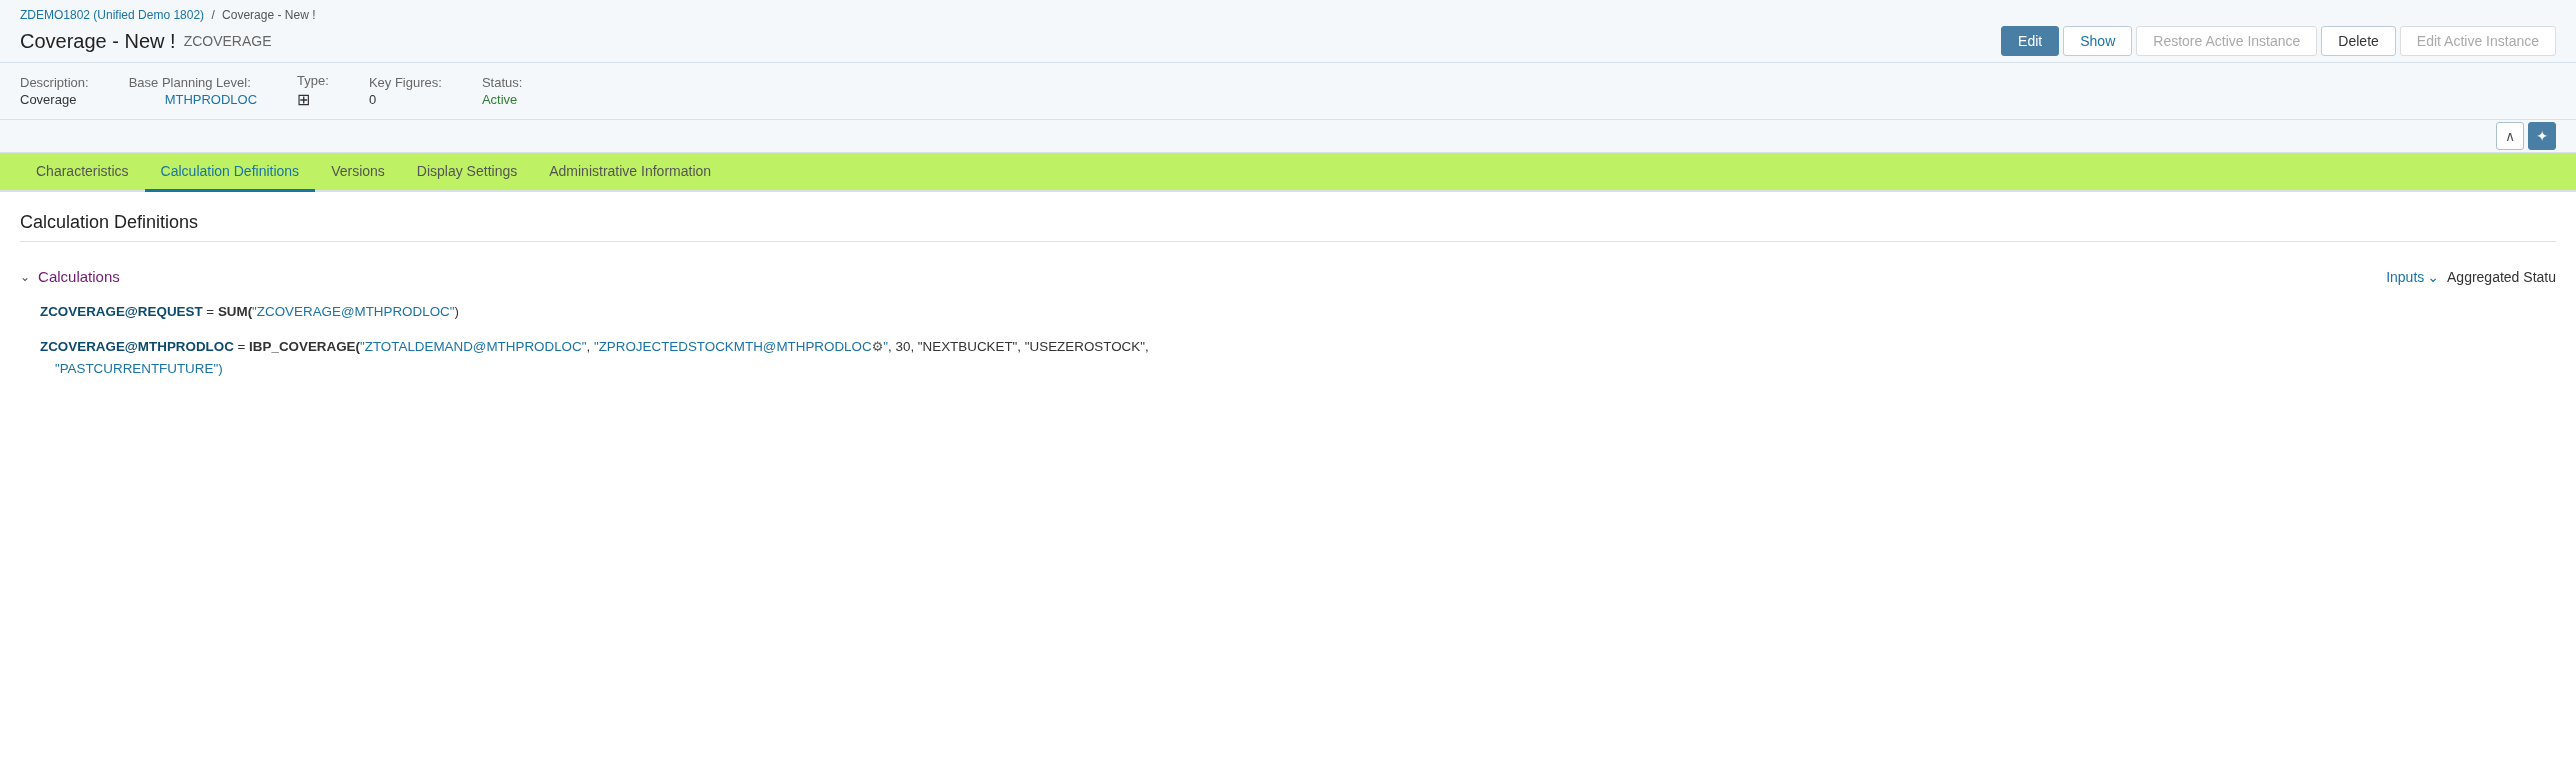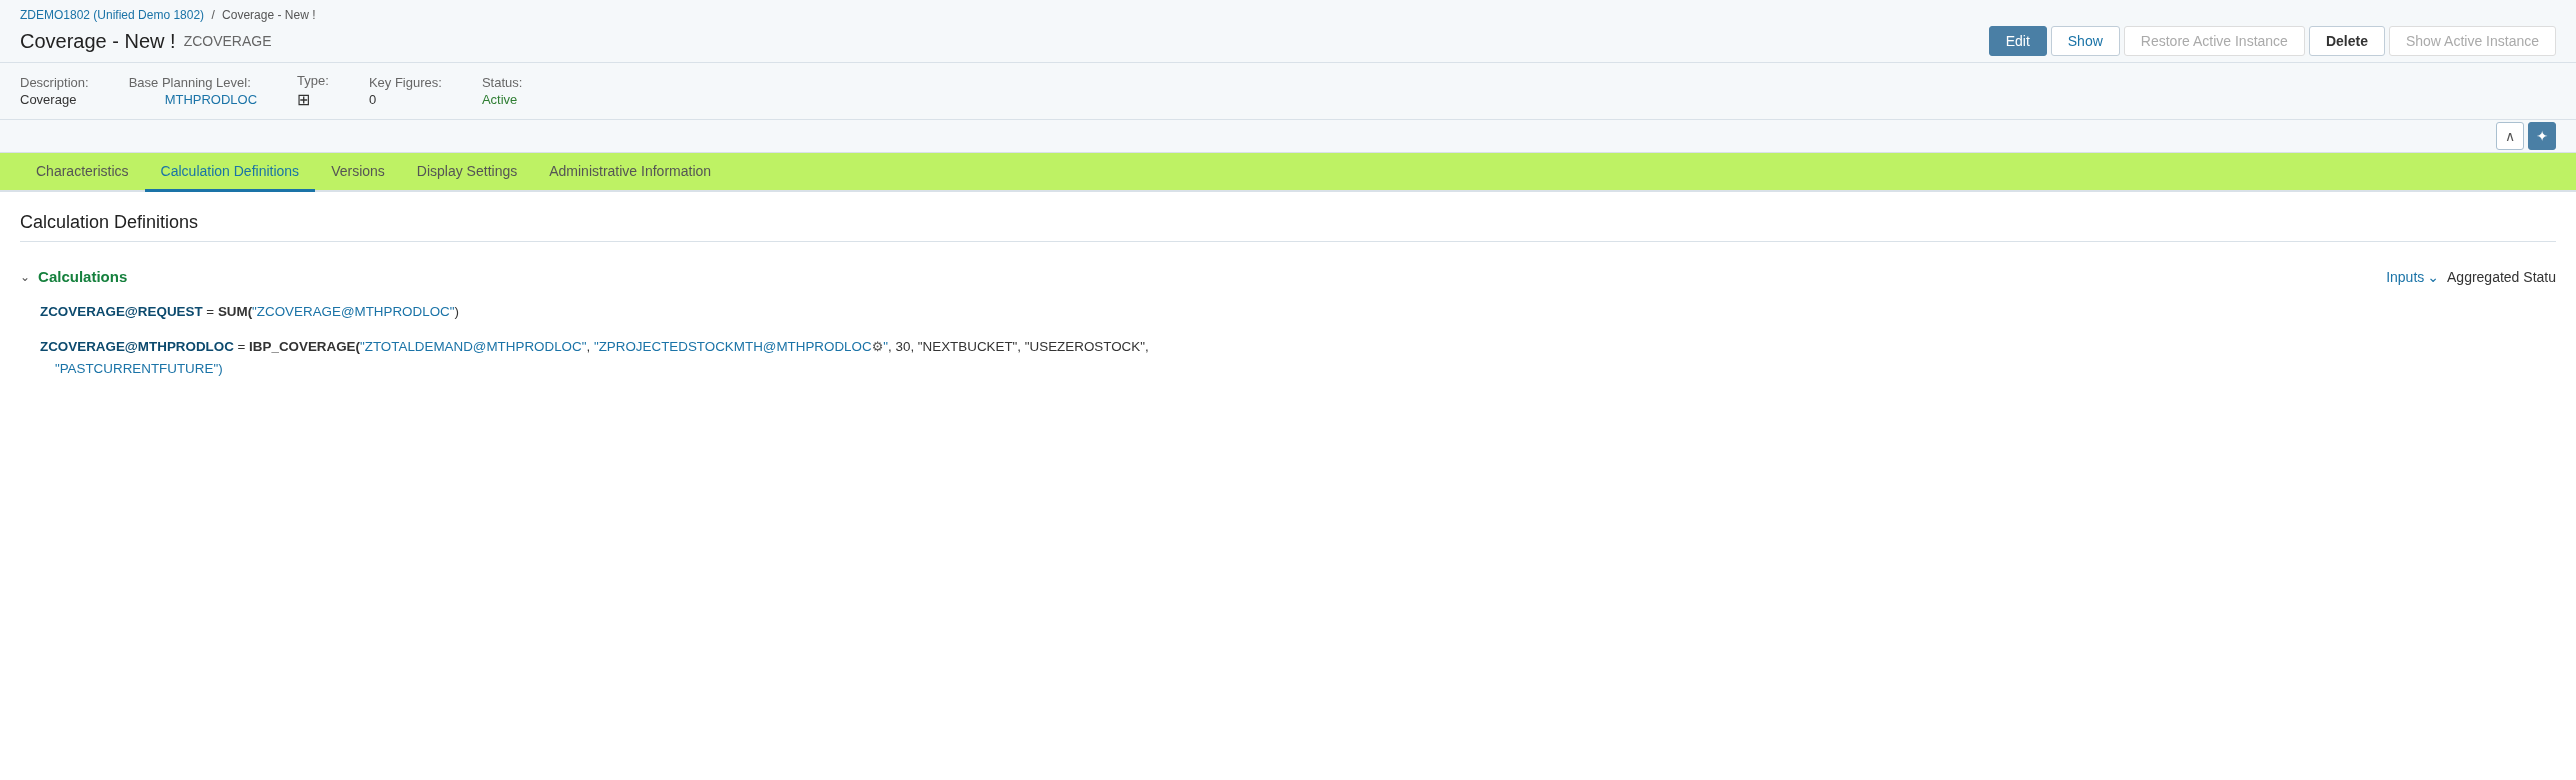--- a/index.html
+++ b/index.html
@@ -63,21 +63,20 @@
     }
     .btn-disabled {
       color: #aaa;
       border-color: #ddd;
       background: #fff;
       cursor: default;
     }
     .btn-delete {
       color: #333;
       border-color: #c0cdd8;
-      font-weight: bold;
     }
 
     
     .info-bar {
       background: #f5f8fa;
       padding: 10px 20px;
       display: flex;
       align-items: center;
       gap: 40px;
       border-bottom: 1px solid #d9e1e8;
@@ -203,22 +202,22 @@
       display: flex;
       align-items: center;
       gap: 3px;
     }
     .agg-status {
       color: #333;
       font-size: 14px;
     }
     .section-header-label {
       font-size: 15px;
-      font-weight: 700;
-      color: #15803d;
+      font-weight: 400;
+      color: #701a75;
     }
 
     
     .formula-container {
       padding: 10px 0 0 20px;
     }
     .formula-line {
       margin-bottom: 14px;
       font-size: 13.4px;
       line-height: 1.6;
@@ -241,21 +240,21 @@
   <div class="title-row">
     <div class="page-title">
       <span>Coverage - New !</span>
       <span class="page-title-sub">ZCOVERAGE</span>
     </div>
     <div class="toolbar-buttons">
       <button class="btn btn-primary">Edit</button>
       <button class="btn">Show</button>
       <button class="btn btn-disabled">Restore Active Instance</button>
       <button class="btn btn-delete">Delete</button>
-      <button class="btn btn-disabled">Show Active Instance</button>
+      <button class="btn btn-disabled">Edit Active Instance</button>
     </div>
   </div>
 </div>
 
 <div class="info-bar">
   <div class="info-field">
     <label>Description:</label>
     <span class="value">Coverage</span>
   </div>
   <div class="info-field">

